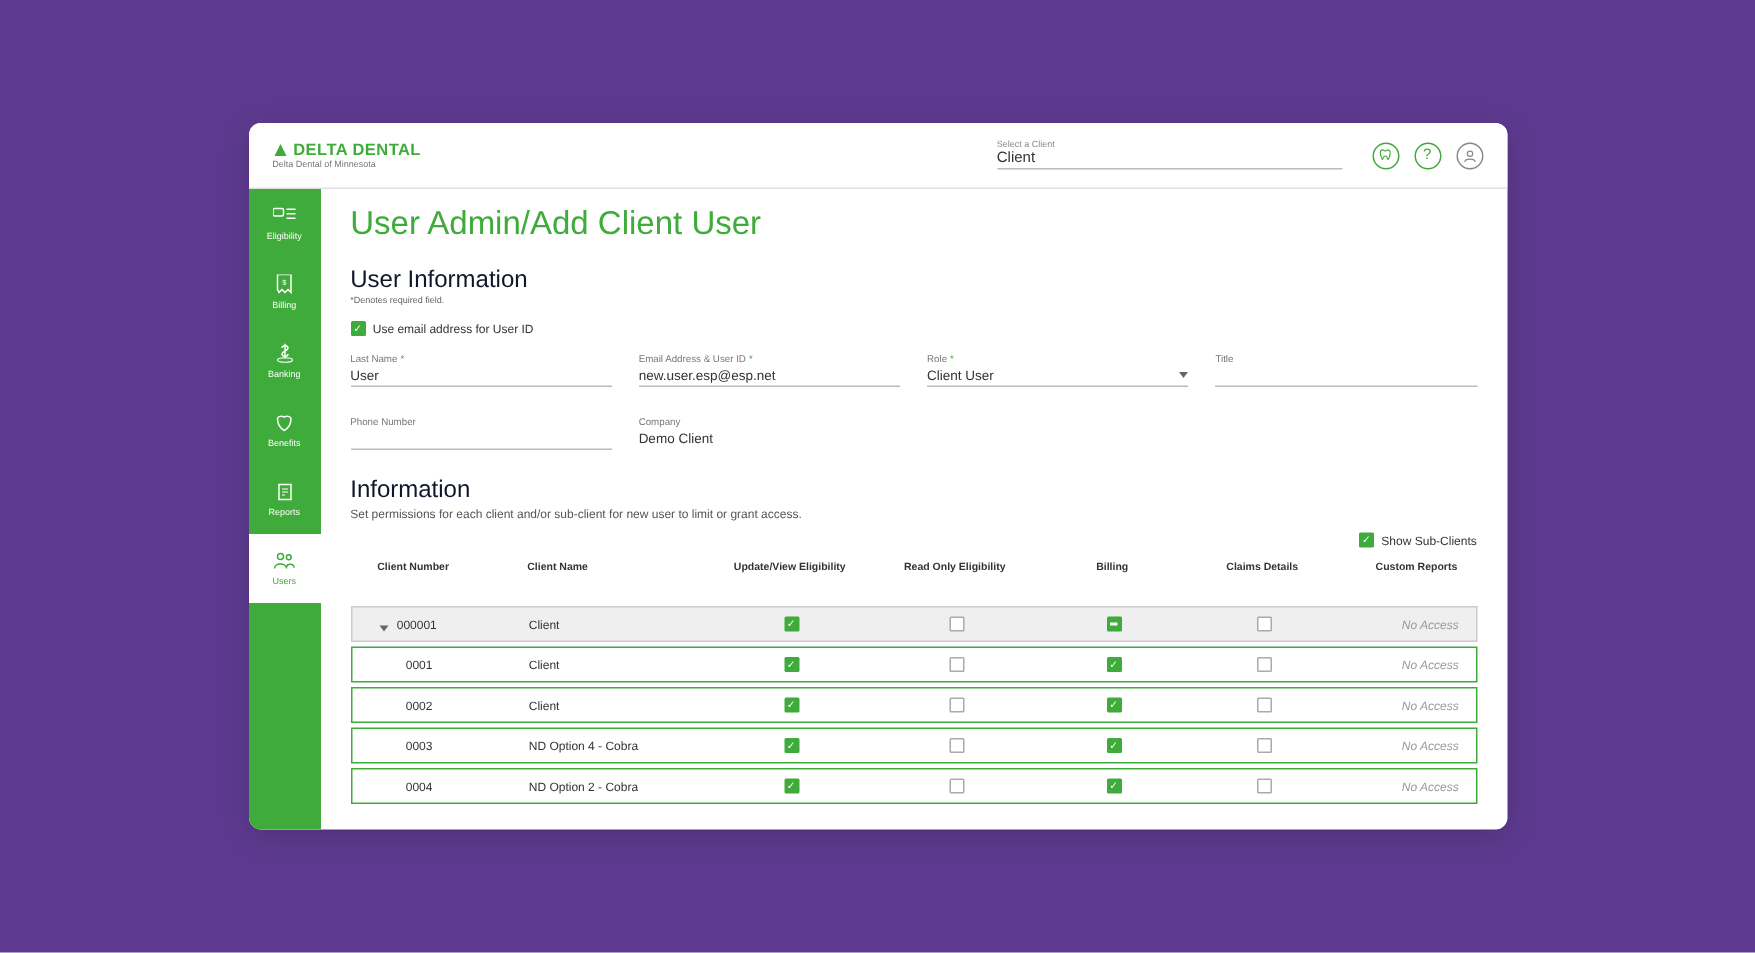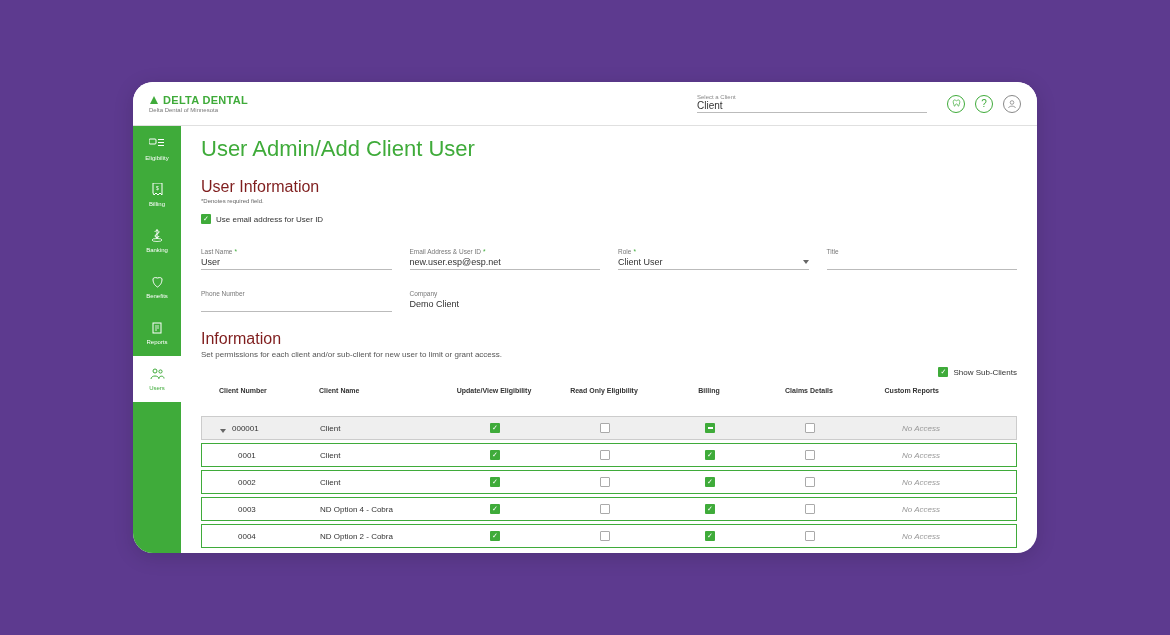--- a/index.html
+++ b/index.html
@@ -10,24 +10,24 @@
     body {
       font-family: Arial, Helvetica, sans-serif;
       background: #5d3a8f;
       width: 1170px;
       height: 635px;
       display: flex;
       align-items: center;
       justify-content: center;
     }
     .app-window {
-      width: 904px;
+      width: 839px;
       height: 471px;
       background: #fff;
-      border-radius: 20px;
+      border-radius: 8px;
       overflow: hidden;
       display: flex;
       flex-direction: column;
       box-shadow: 0 4px 20px rgba(0,0,0,0.15);
     }
     .top-header {
       height: 44px;
       background: #fff;
       border-bottom: 1px solid #e0e0e0;
       display: flex;
@@ -131,35 +131,35 @@
       padding: 10px 20px 0 20px;
       overflow-y: auto;
     }
     .page-title {
       color: #3fab3a;
       font-size: 22px;
       font-weight: 400;
       margin-bottom: 16px;
     }
     .section-title {
-      color: #7f1d1d;
+      color: #0f172a;
       font-size: 16px;
       font-weight: 400;
       margin-bottom: 2px;
     }
     .required-note {
       font-size: 6px;
       color: #666;
       margin-bottom: 10px;
     }
     .checkbox-row {
       display: flex;
       align-items: center;
       gap: 5px;
-      margin-bottom: 24px;
+      margin-bottom: 12px;
     }
     .cbx {
       width: 10px;
       height: 10px;
       background: #3fab3a;
       border-radius: 1px;
       display: flex;
       align-items: center;
       justify-content: center;
       color: #fff;

